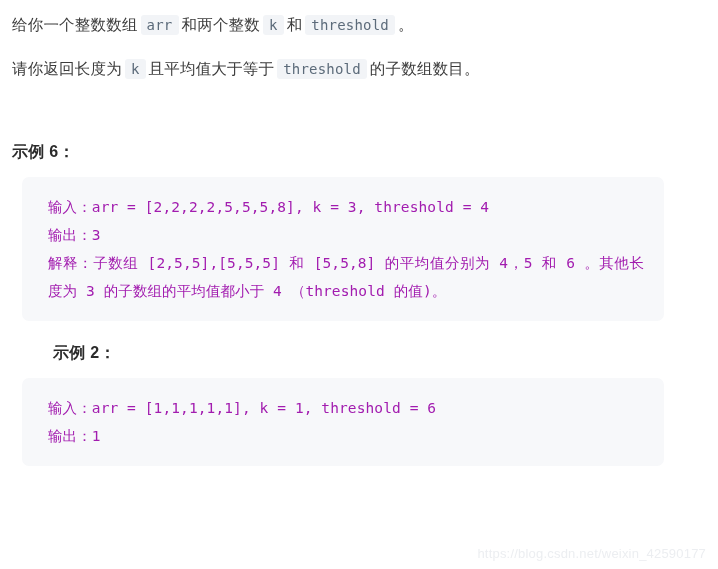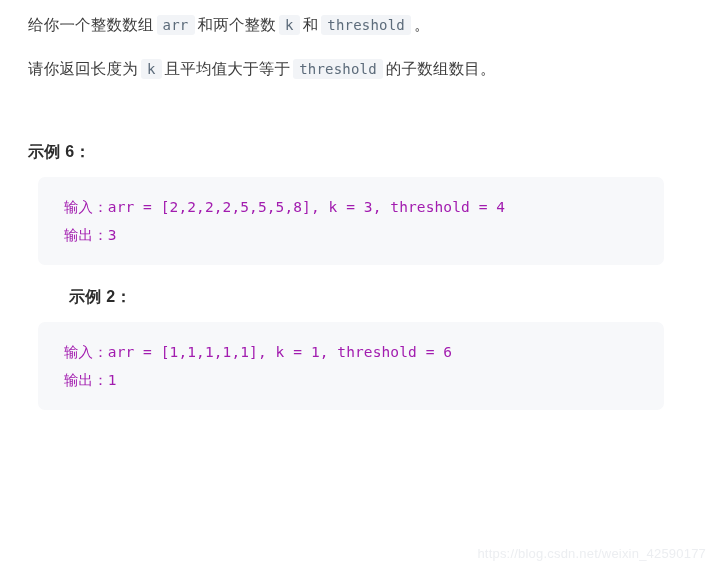--- a/index.html
+++ b/index.html
@@ -9,21 +9,21 @@
   }
   body {
     width: 718px;
     height: 569px;
     overflow: hidden;
     font-family: "Liberation Sans", "DejaVu Sans", sans-serif;
     color: #383838;
     position: relative;
   }
   .page {
-    padding: 8px 18px 0 28px;
+    padding: 8px 18px 0 12px;
     box-sizing: border-box;
     width: 718px;
   }
   
   .para {
     font-size: 15.5px;
     line-height: 30px;
     color: #3c3c3c;
     margin: 0 0 14px 0;
     letter-spacing: 0.2px;
@@ -96,20 +96,21 @@
   <p class="para"><span>给你一个整数数组</span><code class="chip">arr</code><span>和两个整数</span><code class="chip">k</code><span>和</span><code class="chip">threshold</code><span>。</span></p>
 
   <p class="para"><span>请你返回长度为</span><code class="chip">k</code><span>且平均值大于等于</span><code class="chip">threshold</code><span>的子数组数目。</span></p>
 
   <div style="height:44px"></div>
 
   <div class="ex-heading">示例 6：</div>
   <div class="codeblock">
     <div class="codeline">输入：arr = [2,2,2,2,5,5,5,8], k = 3, threshold = 4</div>
     <div class="codeline">输出：3</div>
+    <div class="codeline wrapjust">解释：子数组 [2,5,5],[5,5,5] 和 [5,5,8] 的平均值分别为 4，5 和 6 。其他长度为 3 的子数组的平均值都小于 4 （threshold 的值)。</div>
   </div>
 
   <div class="ex-heading second">示例 2：</div>
   <div class="codeblock">
     <div class="codeline">输入：arr = [1,1,1,1,1], k = 1, threshold = 6</div>
     <div class="codeline">输出：1</div>
   </div>
 
 </div>
 

